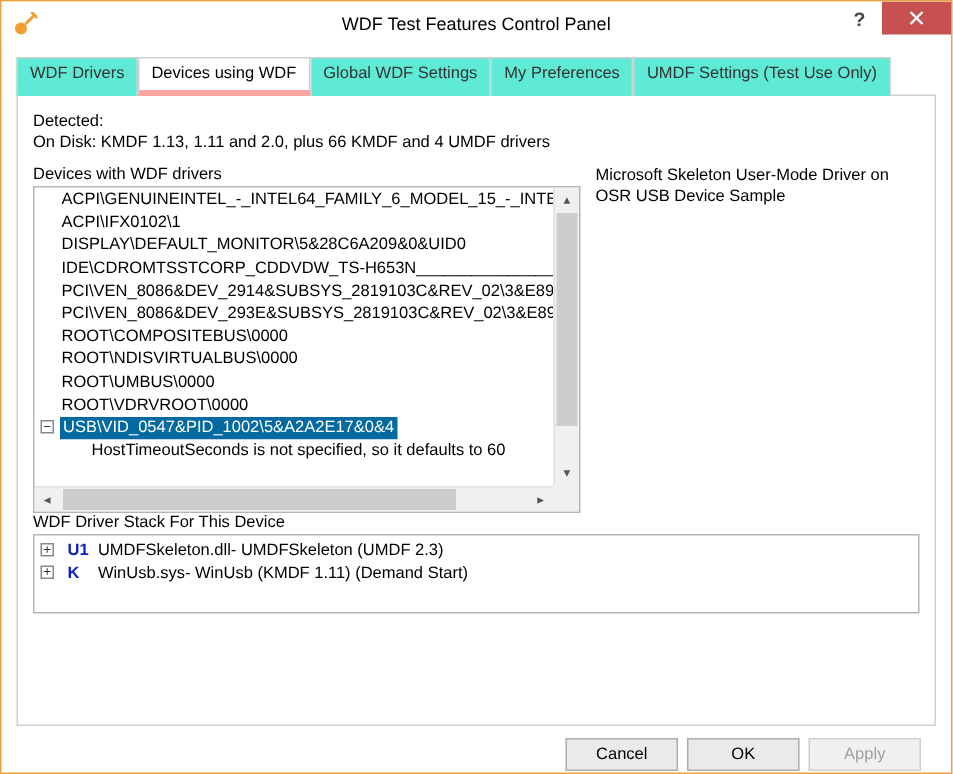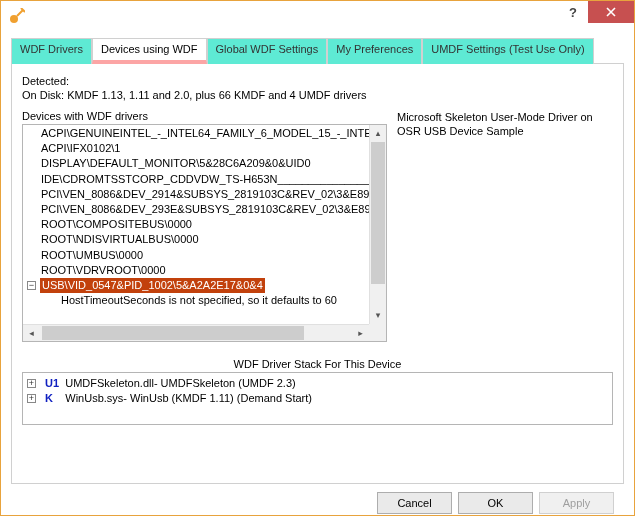--- a/index.html
+++ b/index.html
@@ -169,21 +169,21 @@
     font-size: 9px;
     margin-right: 4px;
     vertical-align: 1px;
     background: #fff;
     color: #333;
   }
   .tree-row.selected {
     background: #fff;
   }
   .tree-row.selected .cell-inner {
-    background: #c2410c;
+    background: #0369a1;
     color: #fff;
     display: inline-block;
     padding: 0 2px;
   }
   .stackbox {
     border: 1px solid #b5b5b5;
     height: 53px;
     padding: 3px 4px;
     font-family: Tahoma, sans-serif;
     font-size: 11px;
@@ -208,33 +208,34 @@
     font-size: 11px;
     font-family: inherit;
     background: #eaeaea;
     border: 1px solid #adadad;
   }
   button.dlg:disabled {
     color: #9f9f9f;
     background: #f0f0f0;
     border-color: #d0d0d0;
   }
-  .stack-section .section-label { margin-top: 16px; text-align: center; }
+  .stack-section .section-label { margin-top: 0; }
 </style>
 </head>
 <body>
 
 <div class="titlebar">
   <span class="title-icon">
     <svg width="16" height="16">
         <circle cx="5" cy="11" r="4" fill="#f0a030"></circle>
         <path d="M8 8 L14 2" stroke="#f0a030" stroke-width="2"></path>
         <path d="M12 0 L16 4" stroke="#f0a030" stroke-width="2"></path>
       </svg>
   </span>
+  <span class="title-text">WDF Test Features Control Panel</span>
   <div class="win-btns">
     <div class="win-btn help">?</div>
     <div class="win-btn close">
       <svg width="10" height="10">
           <path d="M1 1 L9 9 M9 1 L1 9" stroke="#fff" stroke-width="1.6"></path>
         </svg>
     </div>
   </div>
 </div>
 

